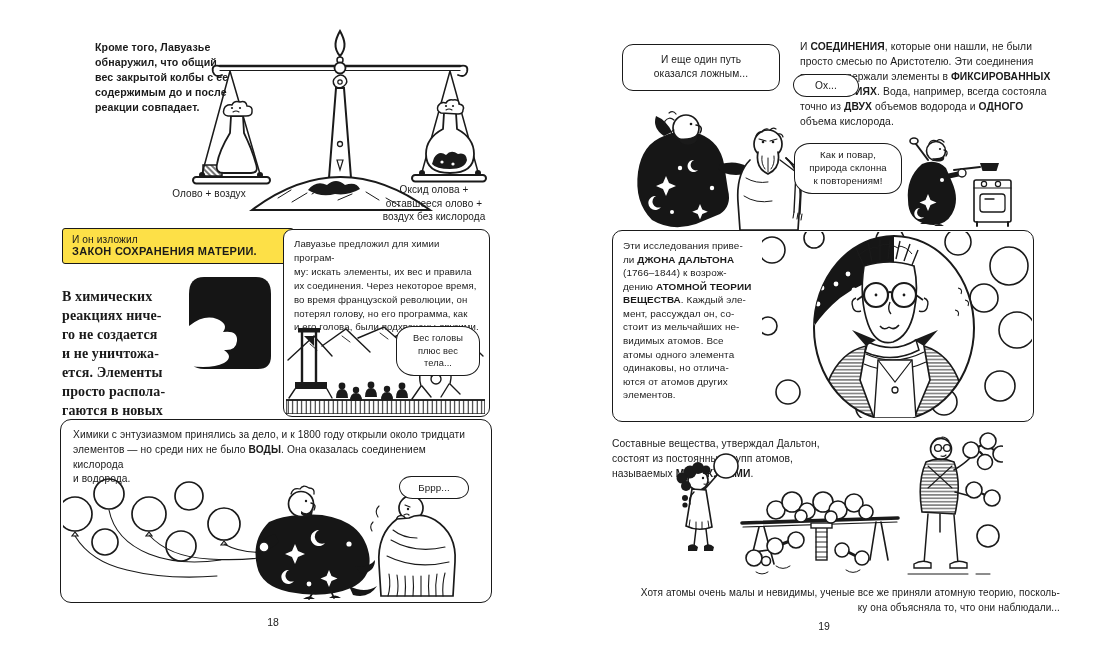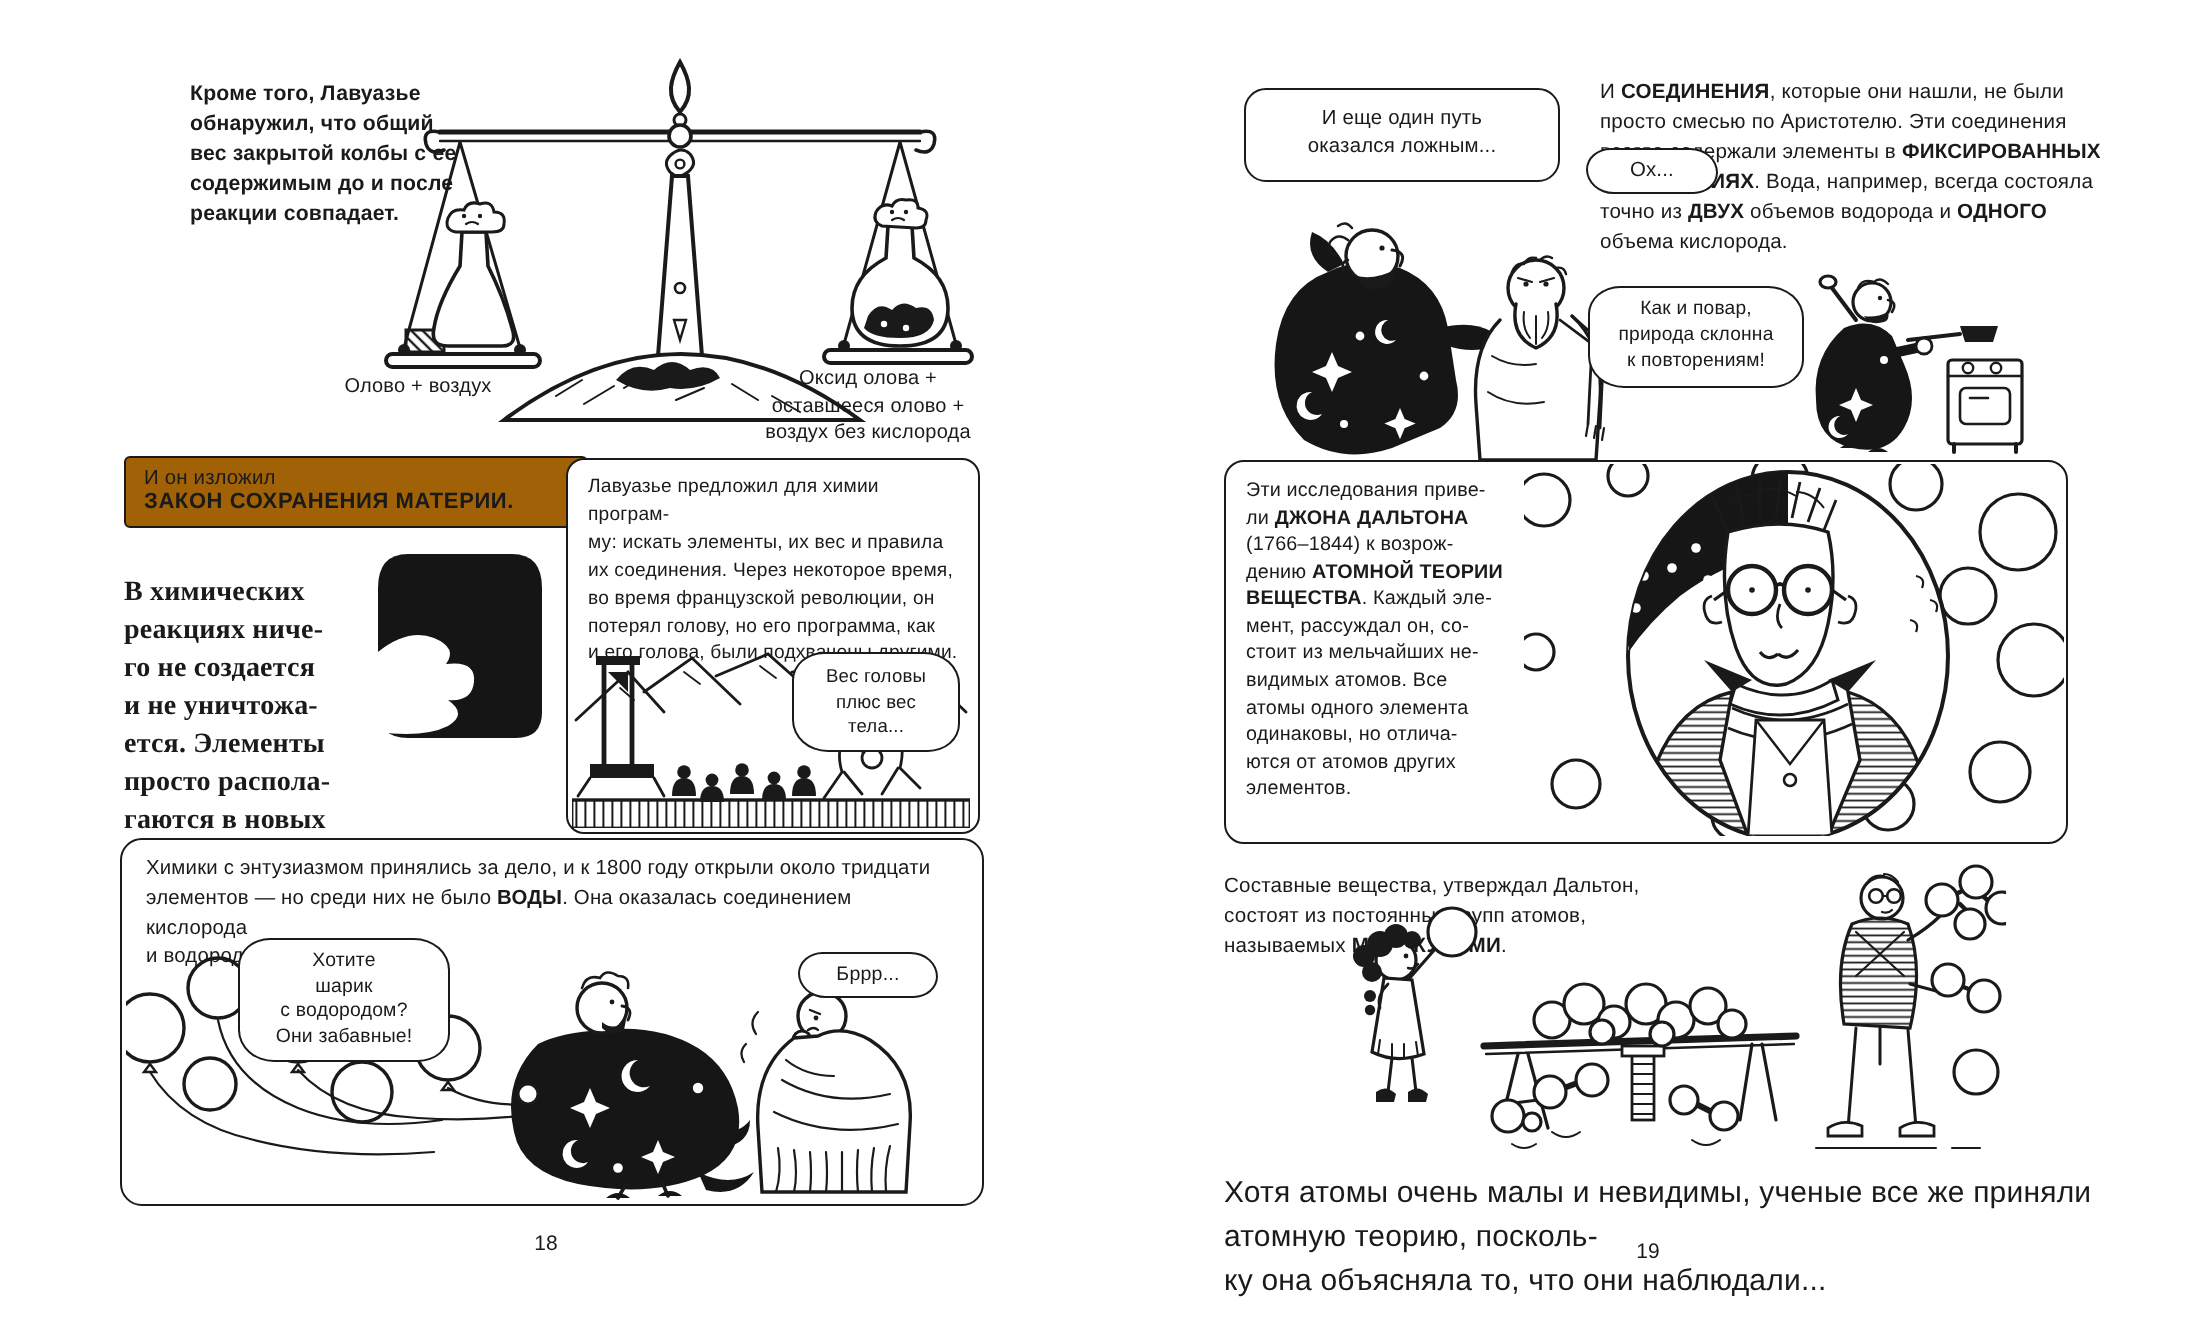--- a/index.html
+++ b/index.html
@@ -75,21 +75,21 @@
         <circle cx="252" cy="134" r="1.6" fill="#fff" stroke="none"></circle>
         <circle cx="263" cy="136" r="1.6" fill="#fff" stroke="none"></circle>
       </g>
     </svg>
 
     <div class="abs txt caption" style="left:153px;top:187px;width:112px;">Олово + воздух</div>
     <div class="abs txt caption" style="left:370px;top:183px;width:128px;">Оксид олова +
 оставшееся олово +
 воздух без кислорода</div>
 
-    <div class="abs" style="left:62px;top:228px;width:212px;border:1.7px solid #1a1a1a;border-radius:3px;background:#a16207;padding:5px 9px 6px;">
+    <div class="abs" style="left:62px;top:228px;width:212px;border:1.7px solid #1a1a1a;border-radius:3px;background:#fde047;padding:5px 9px 6px;">
       <div class="txt" style="font-size:10.2px;">И он изложил</div>
       <div class="txt b" style="font-size:11px;letter-spacing:.3px;">ЗАКОН СОХРАНЕНИЯ МАТЕРИИ.</div>
     </div>
 
     <div class="abs txt serif" style="left:62px;top:287px;width:128px;">В химических
 реакциях ниче-
 го не создается
 и не уничтожа-
 ется. Элементы
 просто распола-
@@ -188,24 +188,20 @@
           <path d="M342 27 l5 2" stroke-width="1.2"></path>
           <circle cx="345" cy="31" r="1.2" fill="#1a1a1a" stroke="none"></circle>
           <path d="M341 37 q3 -2 5 0" stroke-width="1.2"></path>
           <circle cx="338" cy="42" r="4.5" fill="#fff" stroke-width="1.5"></circle>
           <path d="M334 41 Q314 56 316 86 L318 118 L390 118 L392 84 Q394 56 372 42 Q358 34 346 40 Z" fill="#fff"></path>
           <path d="M328 62 q24 14 54 7 M324 78 q28 14 62 6 M330 52 q10 8 24 8" stroke-width="1.1"></path>
           <path d="M326 96 q2 12 -1 22 M334 97 q2 12 0 21 M342 98 q1 11 0 20 M350 98 q1 11 0 20 M358 98 q0 11 0 20 M366 97 q-1 11 0 21 M374 96 q-2 11 -1 22 M382 95 q-3 11 -2 23" stroke-width="1.1"></path>
           <path d="M316 28 q-5 5 -1 11 M310 44 q-4 4 -1 9" stroke-width="1.1"></path>
         </g>
       </svg>
-      <div class="bubble txt" style="left:58px;top:49px;width:92px;font-size:9.7px;line-height:1.3;">Хотите
-шарик
-с водородом?
-Они забавные!</div>
       <div class="bubble txt" style="left:338px;top:56px;width:56px;font-size:9.8px;">Бррр...</div>
     </div>
 
     <div class="abs pagenum" style="left:255px;top:616px;width:36px;text-align:center;">18</div>
   </section>
 
   <section>
 
     <div class="bubble txt" style="left:622px;top:44px;width:148px;font-size:10.2px;line-height:1.4;padding:8px 4px;border-radius:11px;">И еще один путь
 оказался ложным...</div>
@@ -435,18 +431,18 @@
         <circle cx="316" cy="58" r="8" fill="#fff"></circle>
           <circle cx="334" cy="66" r="8" fill="#fff"></circle>
         <path d="M270 82 L266 132 M296 83 L300 132 M282 82 L282 100" stroke-width="1.5"></path>
         <path d="M256 132 q8 -5 17 -1 l0 5 l-17 0 Z" fill="#fff" stroke-width="1.4"></path>
         <path d="M292 132 q8 -5 17 -1 l0 5 l-17 0 Z" fill="#fff" stroke-width="1.4"></path>
         <path d="M250 142 l60 0 M318 142 l14 0" stroke-width="1"></path>
         <circle cx="330" cy="104" r="11" fill="#fff"></circle>
       </g>
     </svg>
 
-    <div class="abs txt hand" style="left:612px;top:586px;width:448px;font-size:15px;line-height:1.45;">Хотя атомы очень малы и невидимы, ученые все же приняли атомную теорию, посколь-
+    <div class="abs txt hand" style="left:612px;top:586px;width:448px;font-size:10px;line-height:1.45;text-align:right;">Хотя атомы очень малы и невидимы, ученые все же приняли атомную теорию, посколь-
 ку она объясняла то, что они наблюдали...</div>
 
     <div class="abs pagenum" style="left:806px;top:620px;width:36px;text-align:center;">19</div>
   </section>
 </div>
 
 </body></html>

